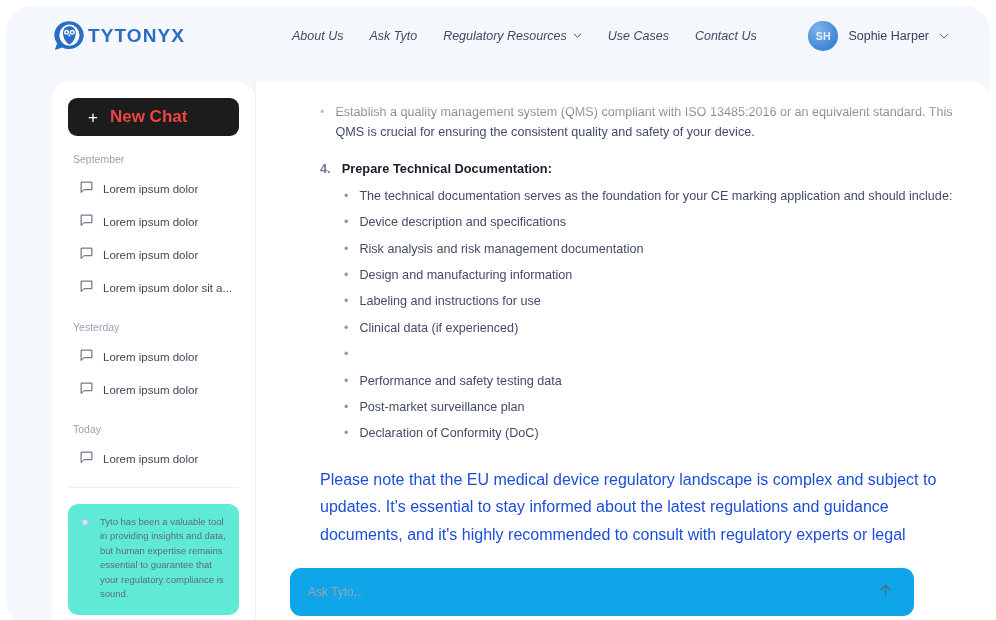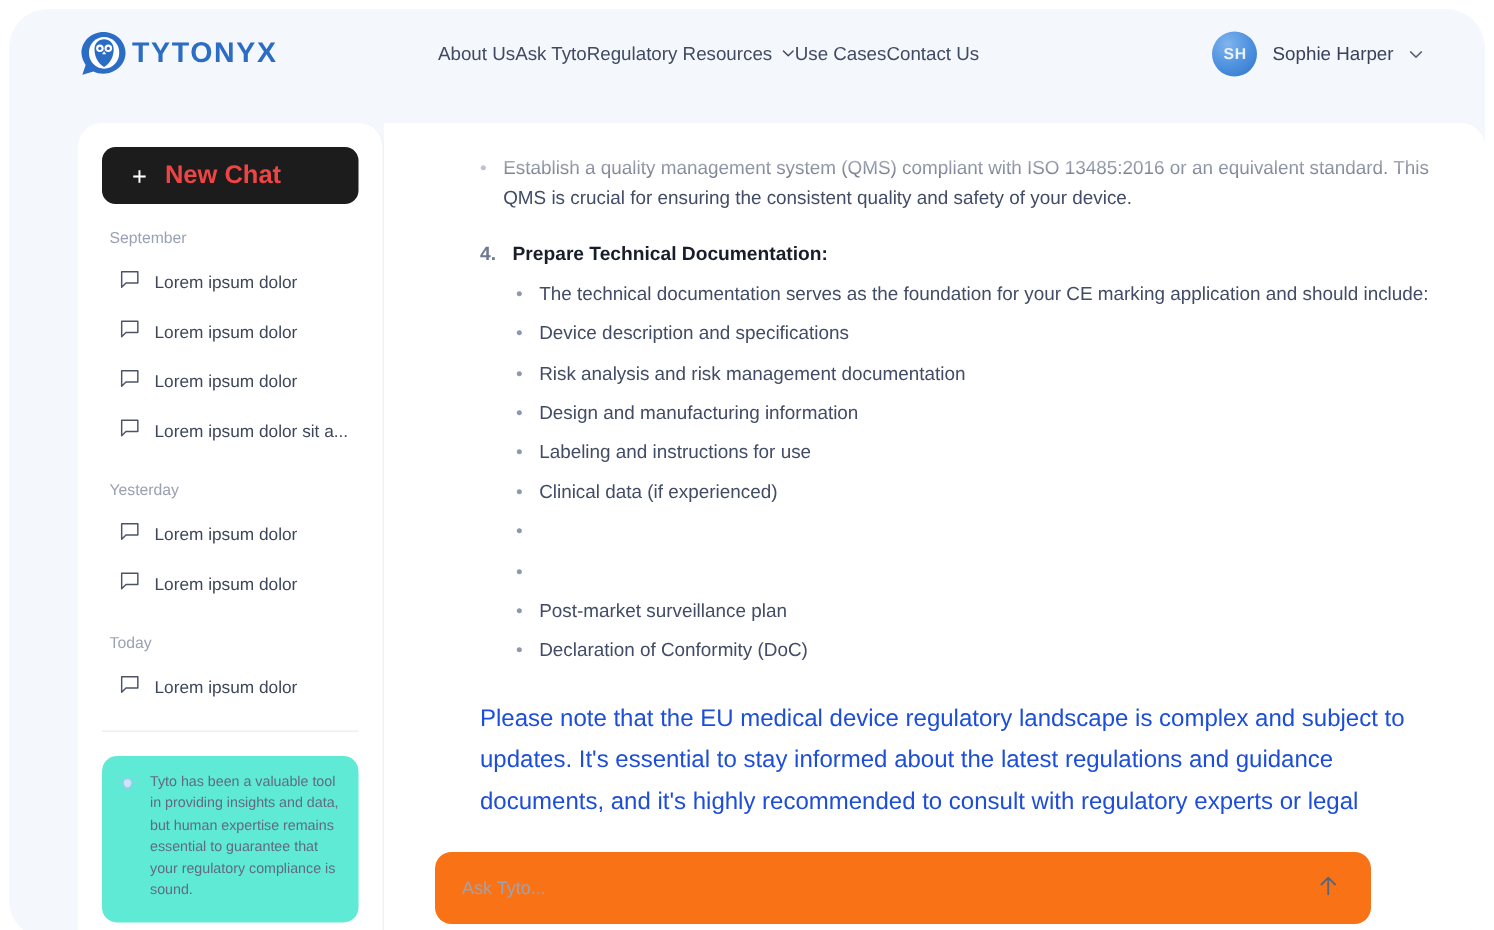--- a/index.html
+++ b/index.html
@@ -46,20 +46,22 @@
     font-weight: bold;
     letter-spacing: 1.1px;
     color: #2b6cc4;
   }
 
   #main-nav {
     position: absolute;
     left: 286px;
     display: flex;
     align-items: center;
+    gap: 26px;
+    font-style: italic;
   }
   .nav-item {
     font-size: 12.5px;
     color: #404a62;
     white-space: nowrap;
     cursor: pointer;
     display: flex;
     align-items: center;
     gap: 6px;
   }
@@ -228,21 +230,21 @@
     color: #1d4ed8;
   }
 
   
   #composer {
     position: absolute;
     left: 34px;
     bottom: 26px;
     width: 624px;
     height: 48px;
-    background: #f97316;
+    background: #0ea5e9;
     border-radius: 11px;
     display: flex;
     align-items: center;
     padding: 0 16px 0 18px;
   }
   #composer-input {
     flex: 1;
     border: none;
     outline: none;
     background: transparent;
@@ -451,20 +453,21 @@
         </div>
         <div class="msg-bullet">
           <span class="dot">•</span>
           <span>Clinical data (if experienced)</span>
         </div>
         <div class="msg-bullet">
           <span class="dot">•</span>
         </div>
         <div class="msg-bullet">
           <span class="dot">•</span>
+          <span>Performance and safety testing data</span>
         </div>
         <div class="msg-bullet">
           <span class="dot">•</span>
           <span>Post-market surveillance plan</span>
         </div>
         <div class="msg-bullet">
           <span class="dot">•</span>
           <span>Declaration of Conformity (DoC)</span>
         </div>
       </div>

